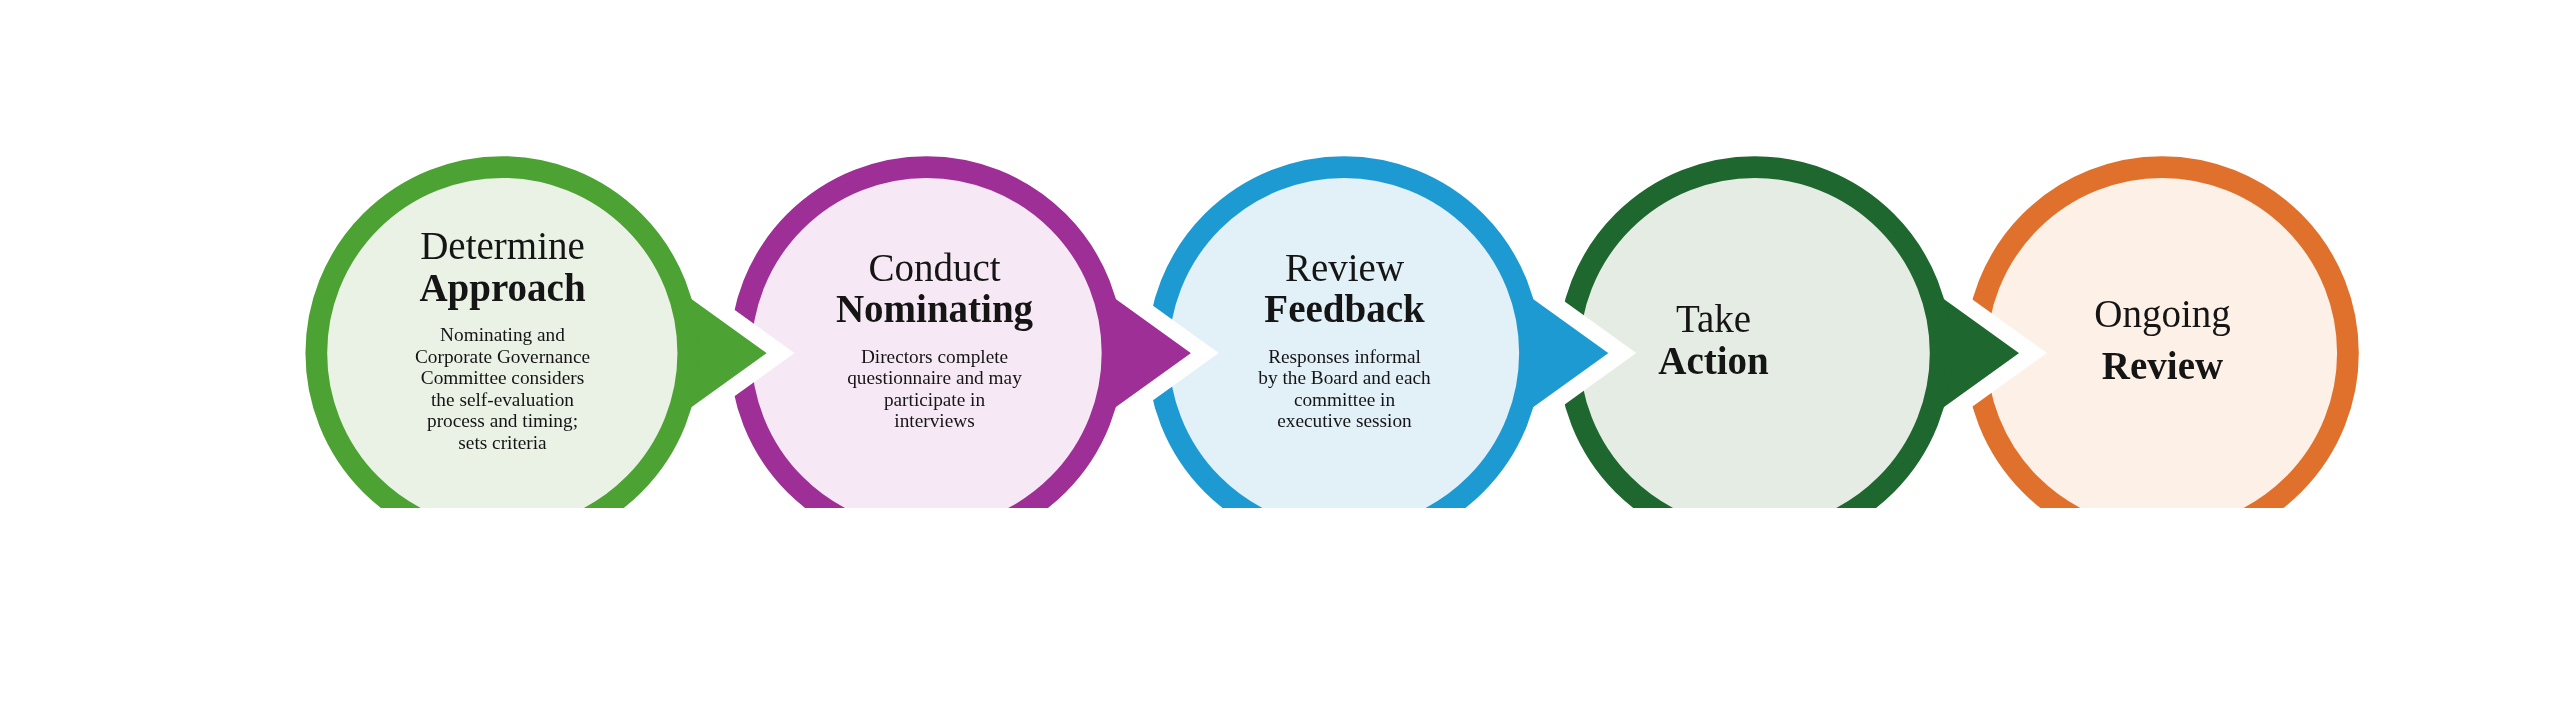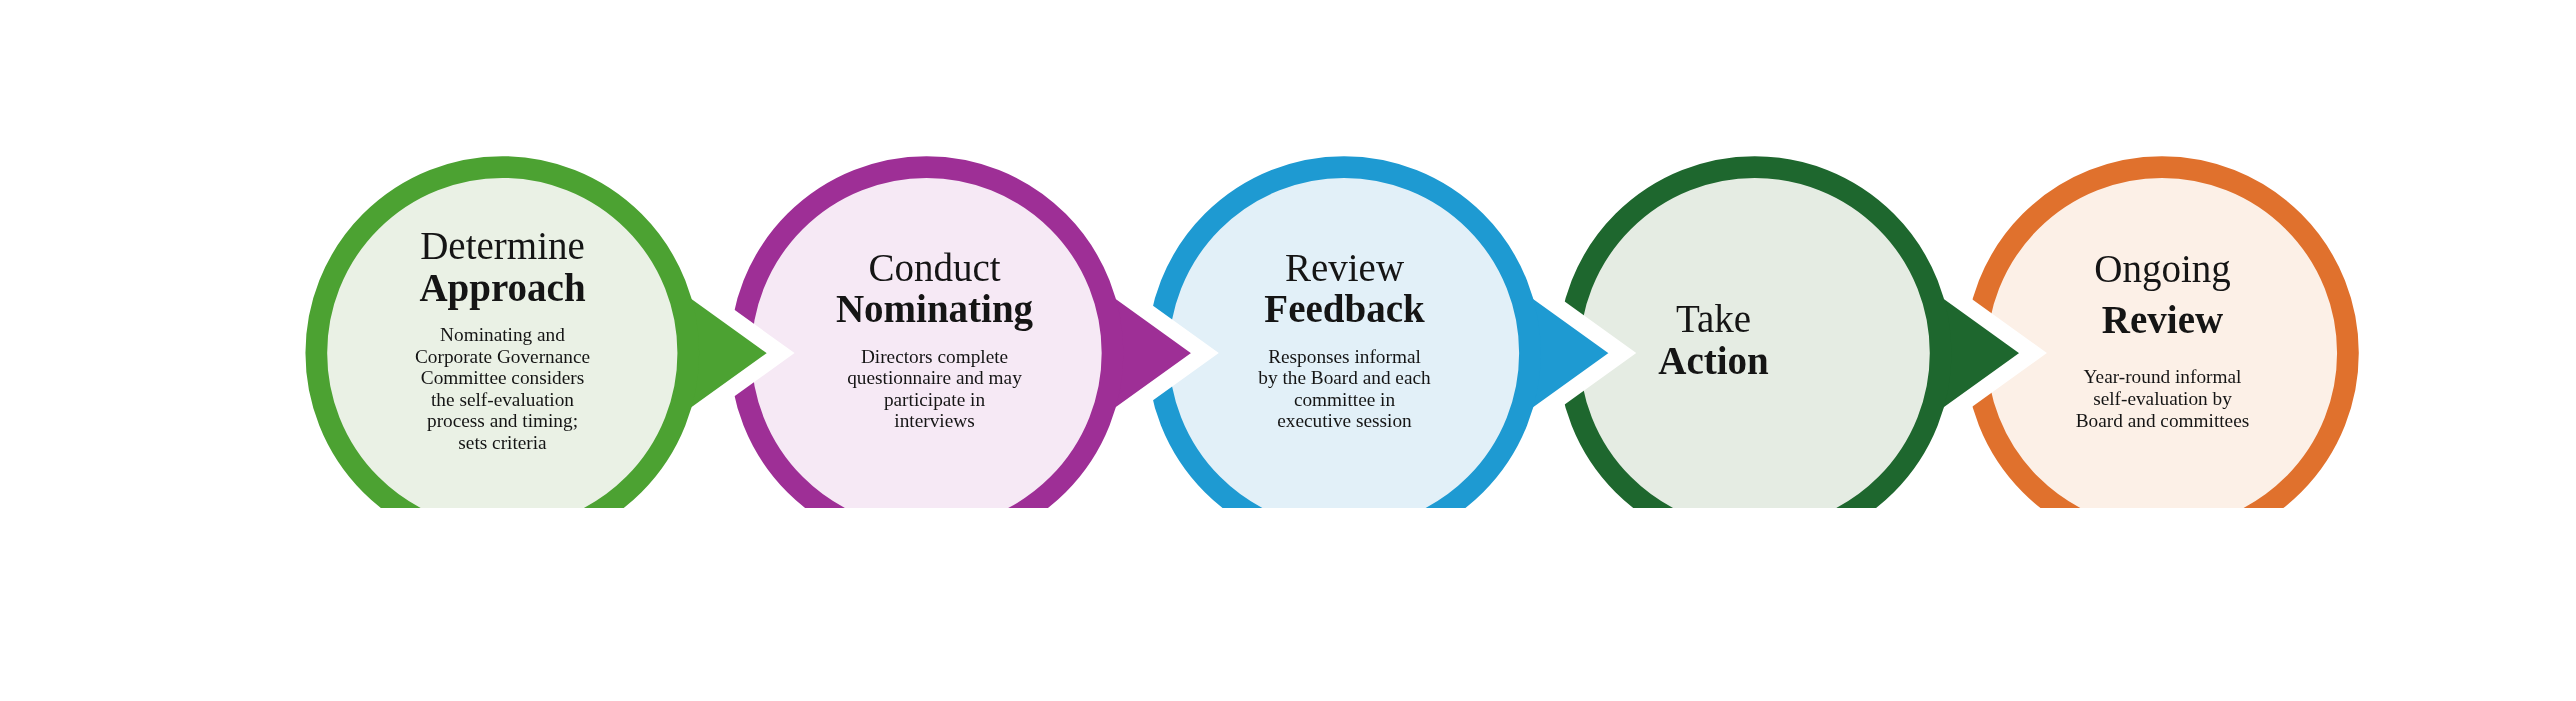--- a/index.html
+++ b/index.html
@@ -105,19 +105,16 @@
   </div>
 
   <div class="stage-text stage-pos-4">
     <div class="stage-title-line1">Take</div>
     <div class="stage-title-line2">Action</div>
   </div>
 
   <div class="stage-text stage-pos-5">
     <div class="stage-title-line1">Ongoing</div>
     <div class="stage-title-line2">Review</div>
-    <div class="stage-body">Year-round informal
-self-evaluation by
-Board and committees</div>
   </div>
 
 </div>
 
 
 </body></html>

